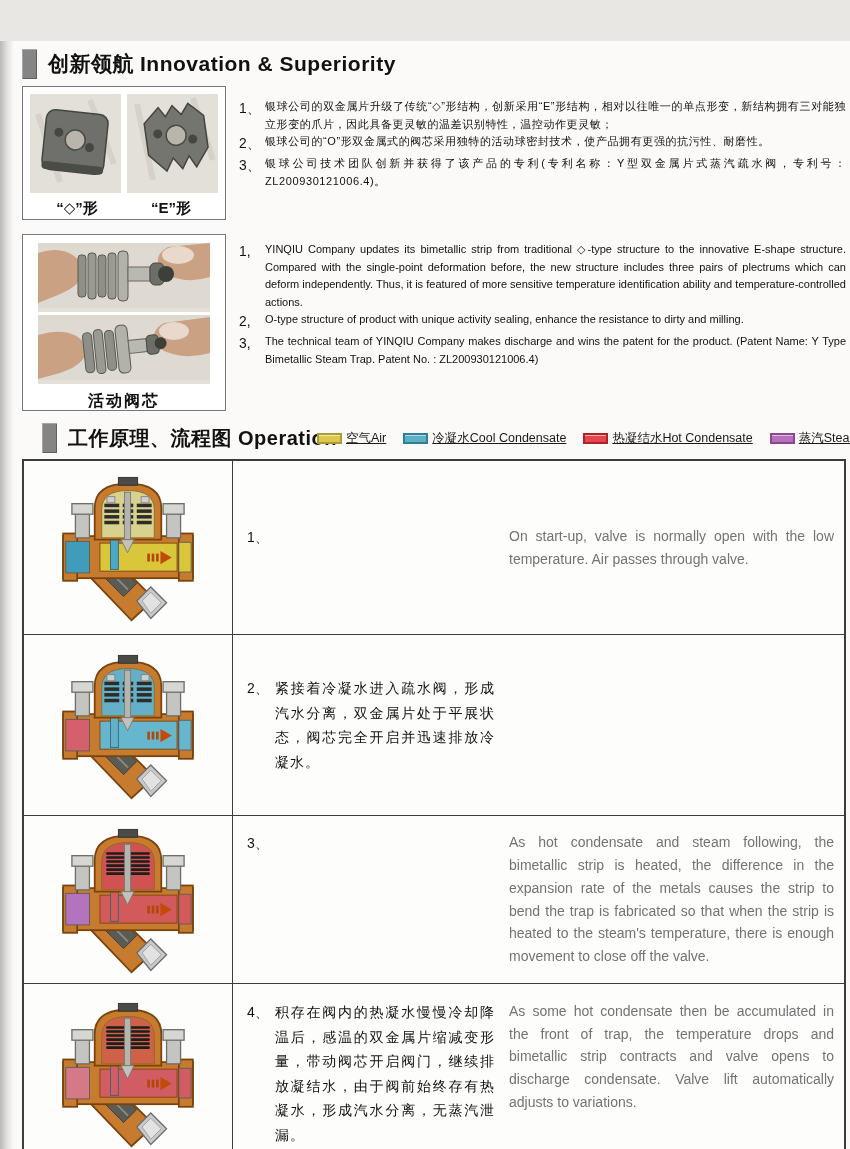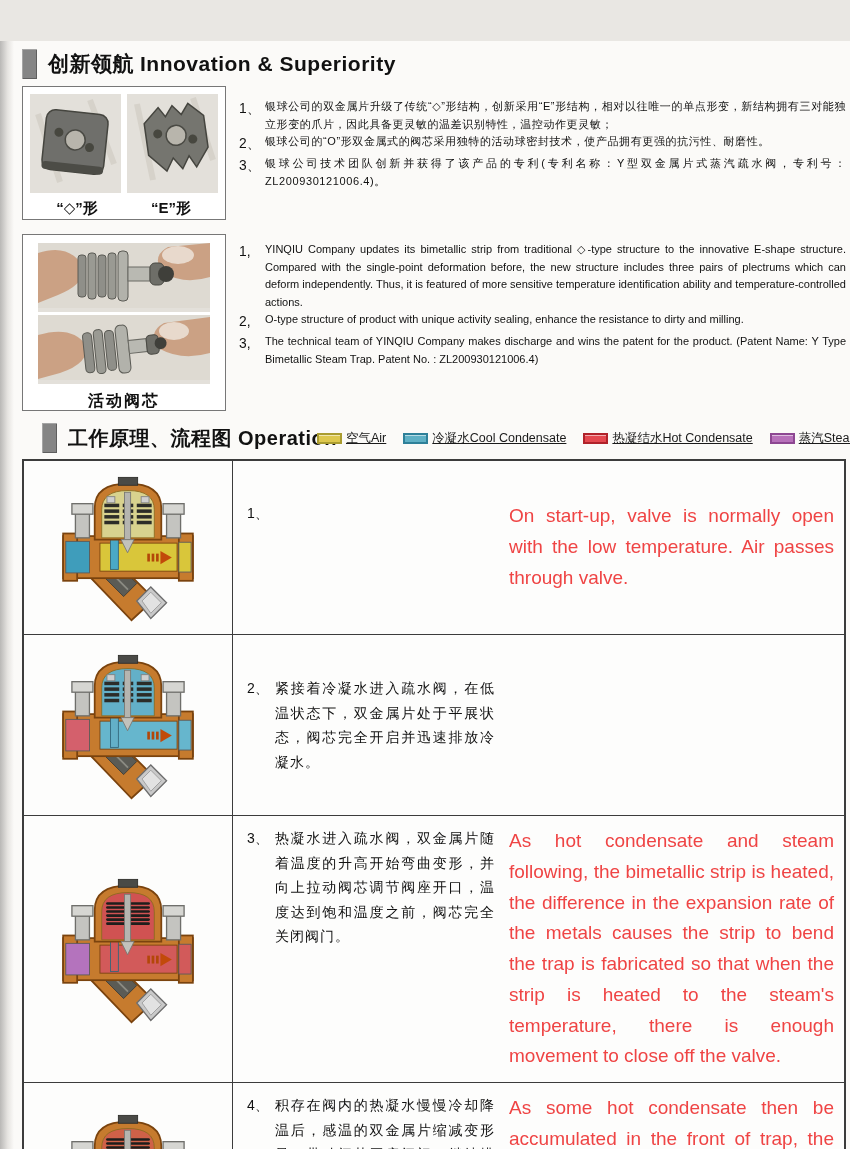--- a/index.html
+++ b/index.html
@@ -49,21 +49,21 @@
     border:2px solid #3c3c3c; background:#fdfdfc; display:flex; flex-direction:column; }
   .op-row { display:flex; border-bottom:1px solid #3c3c3c; flex:0 0 auto; }
   .op-row:last-child { border-bottom:none; flex:1 1 auto; }
   .valve-cell { flex:0 0 209px; border-right:1px solid #3c3c3c;
     display:flex; align-items:center; justify-content:center; }
   .text-cell { flex:1; display:flex; align-items:center; padding:10px 10px 10px 14px; }
   .text-pair { display:flex; align-items:flex-start; width:100%; }
   .cn-col { flex:0 0 258px; display:flex; padding-right:10px; }
   .cn-col .num { flex:0 0 28px; font-size:14px; line-height:1.75; color:#111; }
   .cn-col .txt { flex:1; font-size:14px; line-height:1.75; letter-spacing:1px; text-align:justify; color:#111; }
-  .en-col { flex:1; font-size:19px; line-height:1.62; text-align:justify; color:#ef4444; padding-left:4px; }
+  .en-col { flex:1; font-size:14px; line-height:1.62; text-align:justify; color:#737373; padding-left:4px; }
 </style>
 </head>
 <body>
 
 <div class="page">
   <div class="scan-left"></div>
 
   <div class="sec-header" style="left:22px; top:8px;">
     <div class="sec-block"></div>
     <div class="sec-title">
@@ -297,21 +297,21 @@
     <rect x="30" y="44" width="16" height="30" fill="#c4c4c0" stroke="#6e6e6a" stroke-width="1.5"></rect>
     <rect x="26" y="35" width="24" height="12" fill="#d6d6d2" stroke="#6e6e6a" stroke-width="1.5"></rect>
     <rect x="134" y="44" width="16" height="30" fill="#c4c4c0" stroke="#6e6e6a" stroke-width="1.5"></rect>
     <rect x="130" y="35" width="24" height="12" fill="#d6d6d2" stroke="#6e6e6a" stroke-width="1.5"></rect>
   </svg>
         </div>
       <div class="text-cell">
         <div class="text-pair">
           <div class="cn-col">
             <span class="num">2、</span>
-            <div class="txt">紧接着冷凝水进入疏水阀，在低温状态下，双金属片处于平展状态，阀芯完全开启并迅速排放冷凝水。</div>
+            <div class="txt">紧接着冷凝水进入疏水阀，形成汽水分离，双金属片处于平展状态，阀芯完全开启并迅速排放冷凝水。</div>
           </div>
         </div>
       </div>
     </div>
 
     <div class="op-row" style="flex-basis:168px;">
       <div class="valve-cell">
   <svg viewBox="0 0 180 170" width="158" height="149" xmlns="http://www.w3.org/2000/svg">
     <polygon points="70,94 120,144 94,168 46,118" fill="#c67b2e" stroke="#7a430e" stroke-width="2"></polygon>
     <polygon points="100,146 116,130 134,148 116,166" fill="#c9c9c9" stroke="#6e6e6e" stroke-width="1.5"></polygon>
@@ -343,21 +343,20 @@
     <rect x="30" y="44" width="16" height="30" fill="#c4c4c0" stroke="#6e6e6a" stroke-width="1.5"></rect>
     <rect x="26" y="35" width="24" height="12" fill="#d6d6d2" stroke="#6e6e6a" stroke-width="1.5"></rect>
     <rect x="134" y="44" width="16" height="30" fill="#c4c4c0" stroke="#6e6e6a" stroke-width="1.5"></rect>
     <rect x="130" y="35" width="24" height="12" fill="#d6d6d2" stroke="#6e6e6a" stroke-width="1.5"></rect>
   </svg>
         </div>
       <div class="text-cell">
         <div class="text-pair">
           <div class="cn-col">
             <span class="num">3、</span>
-            <div class="txt">热凝水进入疏水阀，双金属片随着温度的升高开始弯曲变形，并向上拉动阀芯调节阀座开口，温度达到饱和温度之前，阀芯完全关闭阀门。</div>
           </div>
           <div class="en-col">As hot condensate and steam following, the bimetallic strip is heated, the difference in the expansion rate of the metals causes the strip to bend the trap is fabricated so that when the strip is heated to the steam's temperature, there is enough movement to close off the valve.</div>
         </div>
       </div>
     </div>
 
     <div class="op-row">
       <div class="valve-cell">
   <svg viewBox="0 0 180 170" width="158" height="149" xmlns="http://www.w3.org/2000/svg">
     <polygon points="70,94 120,144 94,168 46,118" fill="#c67b2e" stroke="#7a430e" stroke-width="2"></polygon>

